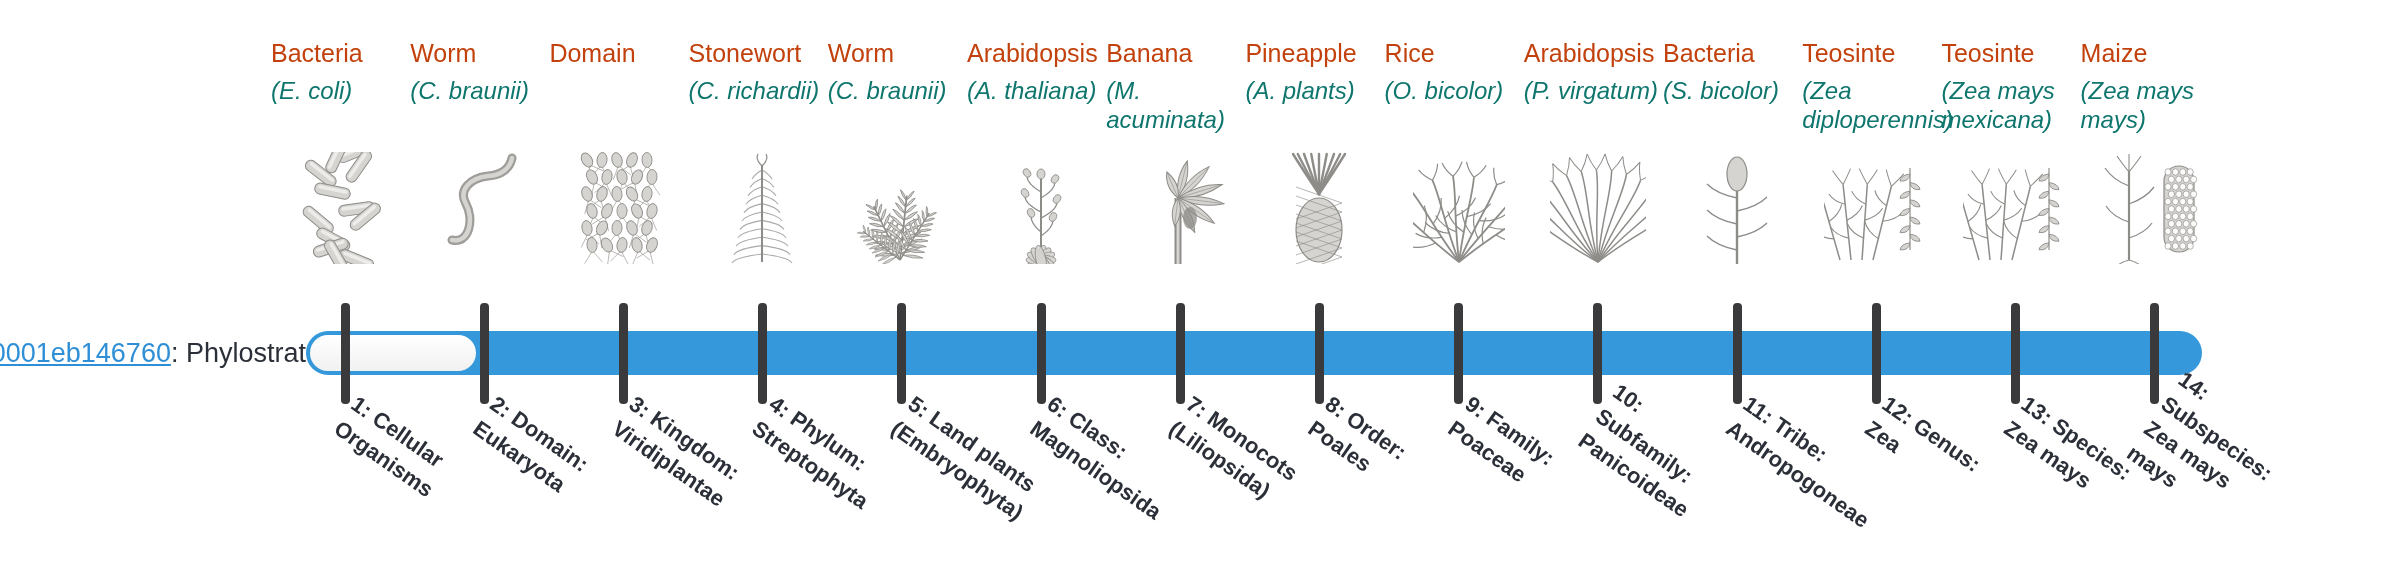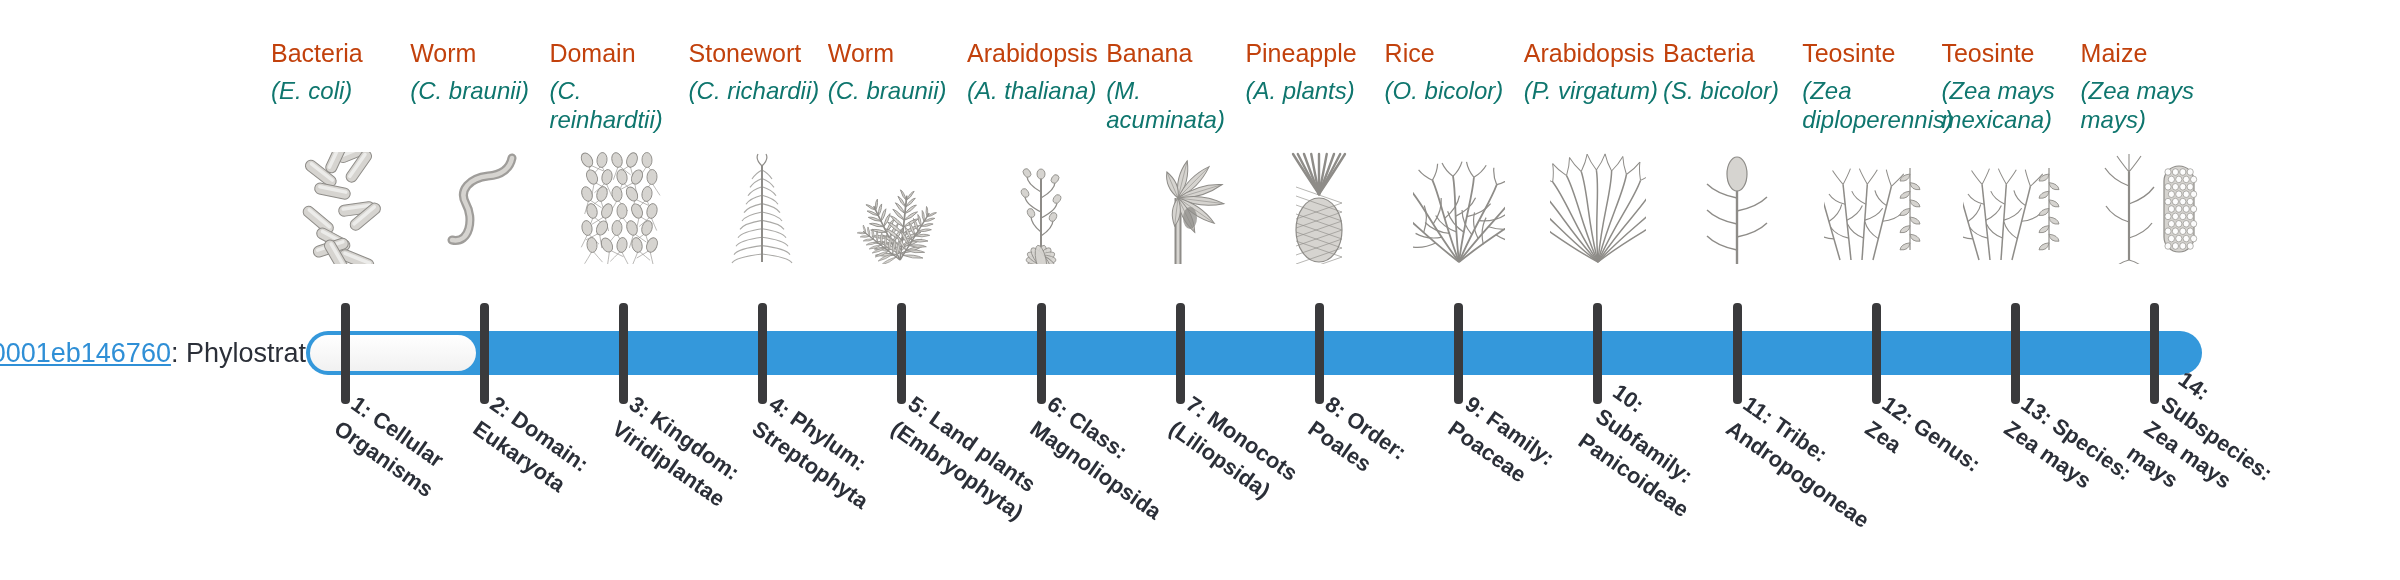--- a/index.html
+++ b/index.html
@@ -142,21 +142,20 @@
              <div class="sci">(C. braunii)</div>
            </div>
       <div class="art" style="left:410.2px">
              <svg width="80" height="100" viewBox="0 0 80 100">
           <path d="M8 88 C26 92 30 66 22 52 C14 38 26 26 44 24 C58 23 66 16 68 6" fill="none" stroke="#8e8c88" stroke-width="9" stroke-linecap="round" opacity=".85"></path>
               <path d="M8 88 C26 92 30 66 22 52 C14 38 26 26 44 24 C58 23 66 16 68 6" fill="none" stroke="#d6d4d0" stroke-width="4.5" stroke-linecap="round"></path>
         </svg>
            </div>
       <div class="hdr" style="left:549.4px">
              <div class="common">Domain</div>
-             <div class="sci">(C. reinhardtii)</div>
            </div>
       <div class="art" style="left:549.4px">
              <svg width="88" height="112" viewBox="0 0 88 112">
           <g transform="translate(8,8) rotate(-30)">
                 <ellipse cx="0" cy="0" rx="5" ry="7.5" fill="#d6d4d0" stroke="#8e8c88" stroke-width=".9"></ellipse>
                 <path d="M-1 7 q-5 7 -8 11 M1 7 q5 7 8 11" fill="none" stroke="#8e8c88" stroke-width=".8" opacity=".7"></path>
               </g>
           <g transform="translate(23,8) rotate(7)">
                 <ellipse cx="0" cy="0" rx="5" ry="7.5" fill="#d6d4d0" stroke="#8e8c88" stroke-width=".9"></ellipse>
                 <path d="M-1 7 q-5 7 -8 11 M1 7 q5 7 8 11" fill="none" stroke="#8e8c88" stroke-width=".8" opacity=".7"></path>

